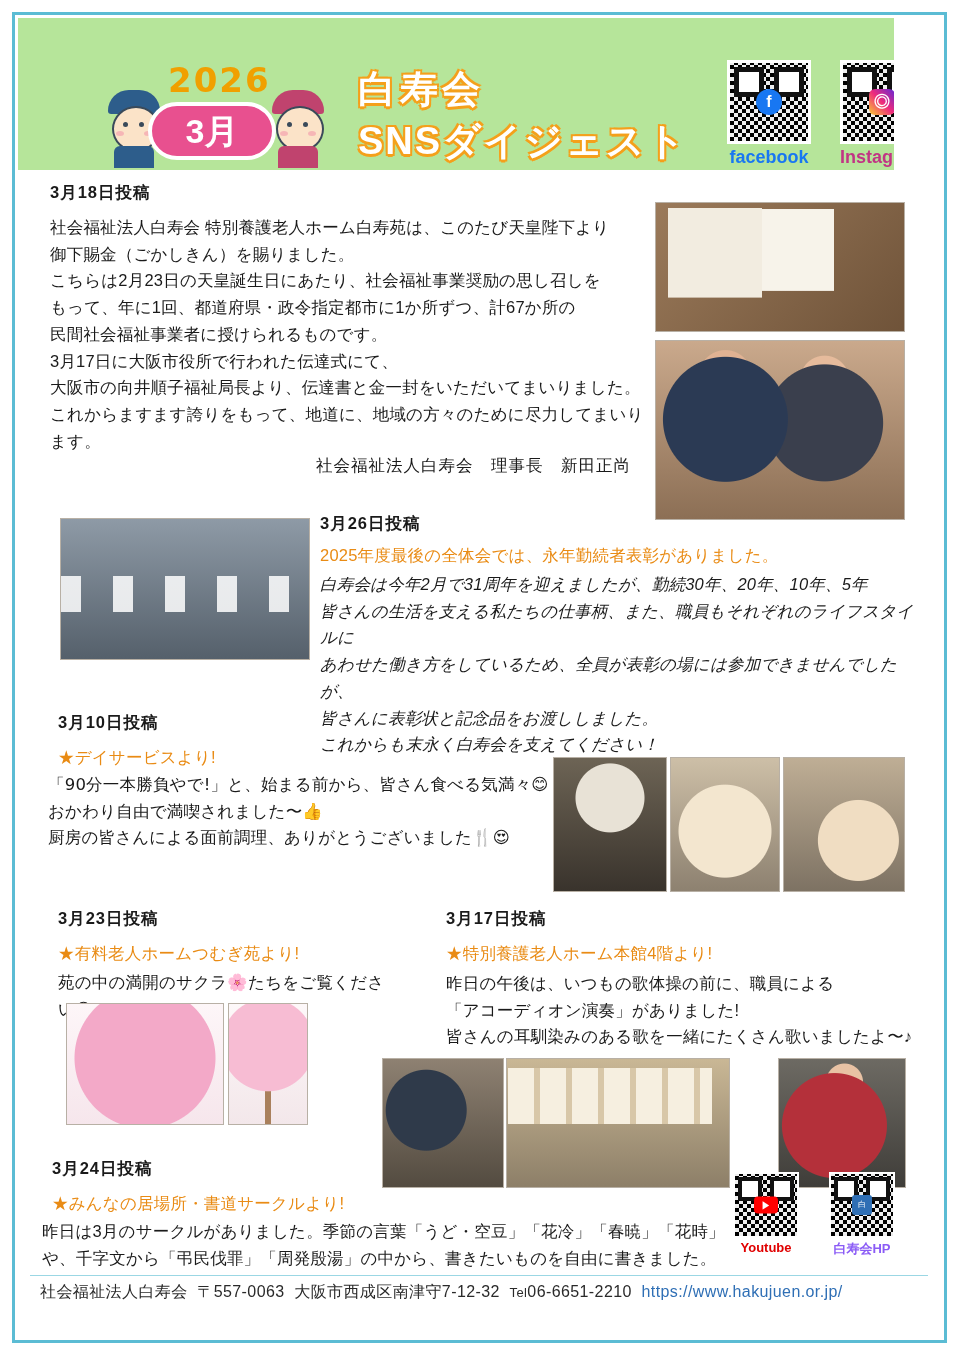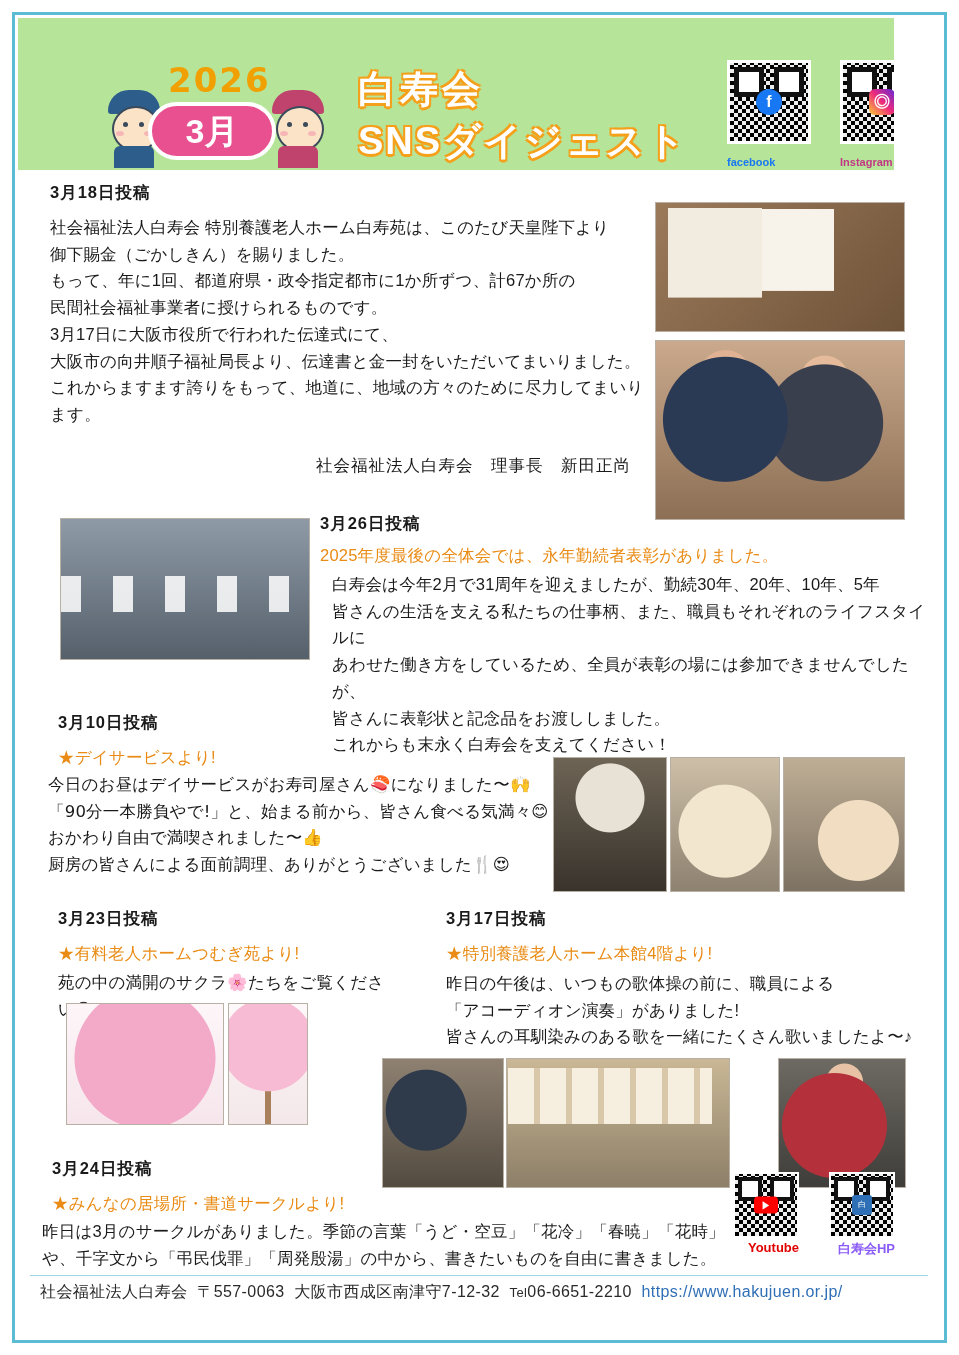--- a/index.html
+++ b/index.html
@@ -173,22 +173,23 @@
     align-items: center;
     justify-content: center;
     color: #fff;
     font-size: 16px;
     font-weight: bold;
     z-index: 2;
   }
   .qrblock .center.fb { background: #1877f2; border-radius: 50%; }
   .qrblock .center.ig { background: linear-gradient(45deg, #f9ce34, #ee2a7b, #6228d7); }
   .qrblock .label {
-    margin-top: 12px;
-    font-size: 11px;
+    text-align: center;
+    margin-top: 3px;
+    font-size: 18px;
     font-weight: bold;
   }
   .qrblock .label.fb { color: #1877f2; }
   .qrblock .label.ig { color: #c13584; }
   #qr-facebook { left: 709px; top: 42px; }
   #qr-instagram { left: 822px; top: 42px; }
 
   
   .post-date {
     font-size: 16.5px;
@@ -340,21 +341,21 @@
     line-height: 17px;
   }
   .qr-small .center.hp {
     background: #2f6fb5;
     width: 20px; height: 20px;
     border-radius: 3px;
     font-size: 8px;
     line-height: 20px;
   }
   .qr-small .label {
-    text-align: right;
+    text-align: center;
     margin-top: 2px;
     font-size: 13px;
     font-weight: bold;
   }
   .qr-small .label.yt { color: #e00000; }
   .qr-small .label.hp { color: #8b5cf6; }
 
   
   .footer {
     position: absolute;
@@ -424,20 +425,21 @@
       </div>
       <div class="label ig">Instagram</div>
     </div>
   </div>
 
   <div class="abs post-date" style="left:50px; top:182px;">3月18日投稿</div>
 
   <div class="abs ptext" style="left:50px; top:214px; width:600px;">
     <div>社会福祉法人白寿会 特別養護老人ホーム白寿苑は、このたび天皇陛下より</div>
     <div>御下賜金（ごかしきん）を賜りました。</div>
+    <div>こちらは2月23日の天皇誕生日にあたり、社会福祉事業奨励の思し召しを</div>
     <div>もって、年に1回、都道府県・政令指定都市に1か所ずつ、計67か所の</div>
     <div>民間社会福祉事業者に授けられるものです。</div>
     <div>3月17日に大阪市役所で行われた伝達式にて、</div>
     <div>大阪市の向井順子福祉局長より、伝達書と金一封をいただいてまいりました。</div>
     <div>これからますます誇りをもって、地道に、地域の方々のために尽力してまいります。</div>
   </div>
 
   <div class="abs sign" style="left:316px; top:455px;">社会福祉法人白寿会　理事長　新田正尚</div>
 
   <div class="photo" id="photo-letter" style="left:655px; top:202px; width:250px; height:130px;">
@@ -446,32 +448,31 @@
   <div class="photo" id="photo-ceremony" style="left:655px; top:340px; width:250px; height:180px;">
       <div class="ph-in"></div>
     </div>
 
   <div class="photo" id="photo-awards" style="left:60px; top:518px; width:250px; height:142px;">
       <div class="ph-in"></div>
     </div>
 
   <div class="abs post-date" style="left:320px; top:513px;">3月26日投稿</div>
   <div class="abs ptext accent-orange" style="left:320px; top:542px;">2025年度最後の全体会では、永年勤続者表彰がありました。</div>
-  <div class="abs ptext" style="left:332px; top:571px; width:600px;">
+  <div class="abs ptext" style="left:320px; top:571px; width:600px;font-style:italic;">
     <div>白寿会は今年2月で31周年を迎えましたが、勤続30年、20年、10年、5年</div>
     <div>皆さんの生活を支える私たちの仕事柄、また、職員もそれぞれのライフスタイルに</div>
     <div>あわせた働き方をしているため、全員が表彰の場には参加できませんでしたが、</div>
     <div>皆さんに表彰状と記念品をお渡ししました。</div>
     <div>これからも末永く白寿会を支えてください！</div>
   </div>
 
   <div class="abs post-date" style="left:58px; top:712px;">3月10日投稿</div>
   <div class="abs ptext accent-orange" style="left:58px; top:744px;">★デイサービスより!</div>
   <div class="abs ptext" style="left:48px; top:772px; width:520px;">
-    <div class="emoji">今日のお昼はデイサービスがお寿司屋さん🍣になりました〜🙌</div>
     <div class="emoji">「90分一本勝負やで!」と、始まる前から、皆さん食べる気満々😊</div>
     <div class="emoji">おかわり自由で満喫されました〜👍</div>
     <div class="emoji">厨房の皆さんによる面前調理、ありがとうございました🍴😍</div>
   </div>
 
   <div class="photo" id="photo-sushi1" style="left:553px; top:757px; width:114px; height:135px;">
       <div class="ph-in"></div>
     </div>
   <div class="photo" id="photo-sushi2" style="left:670px; top:757px; width:110px; height:135px;">
       <div class="ph-in"></div>

